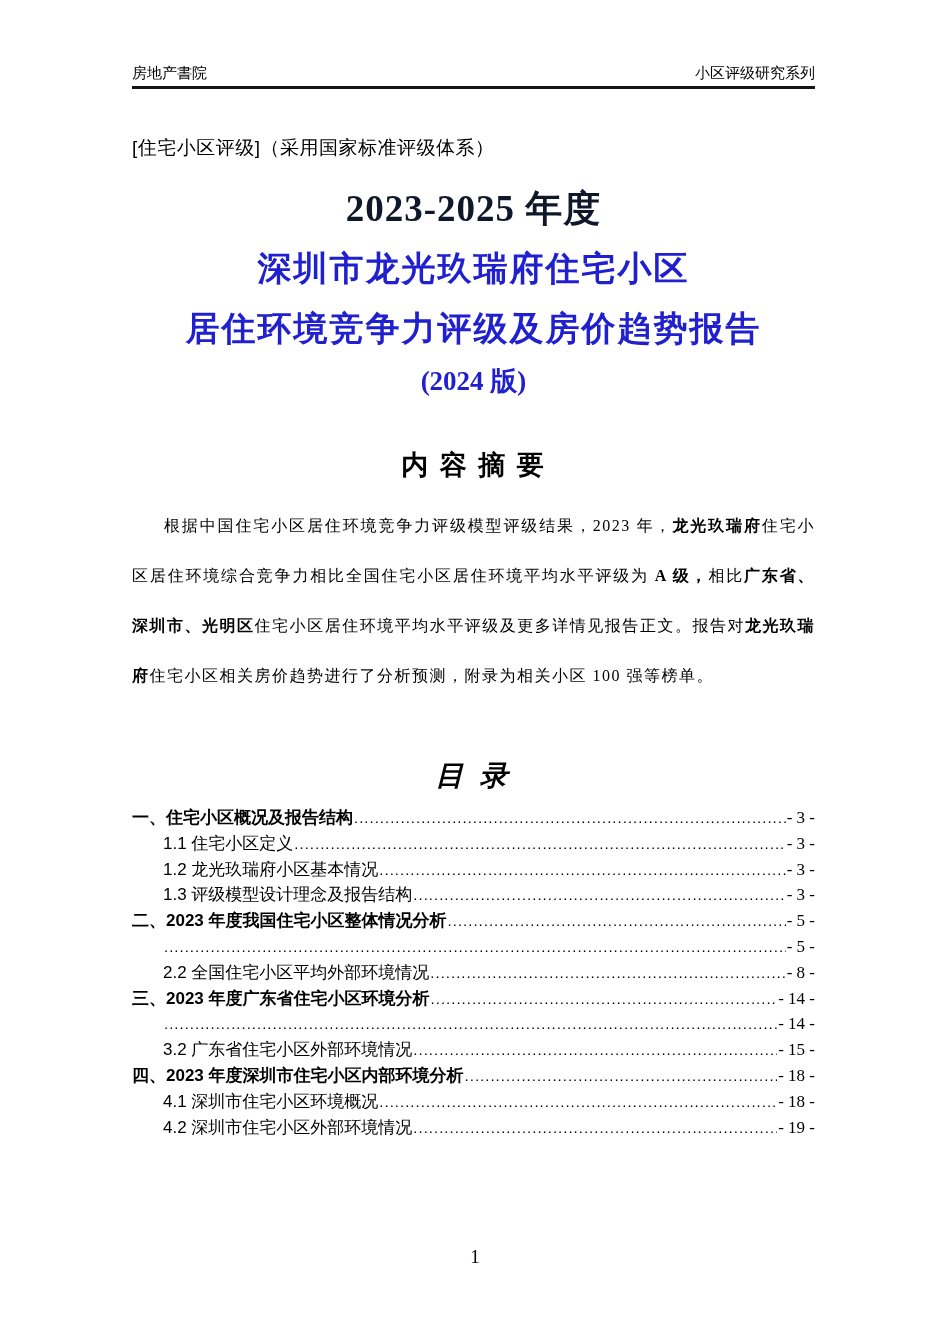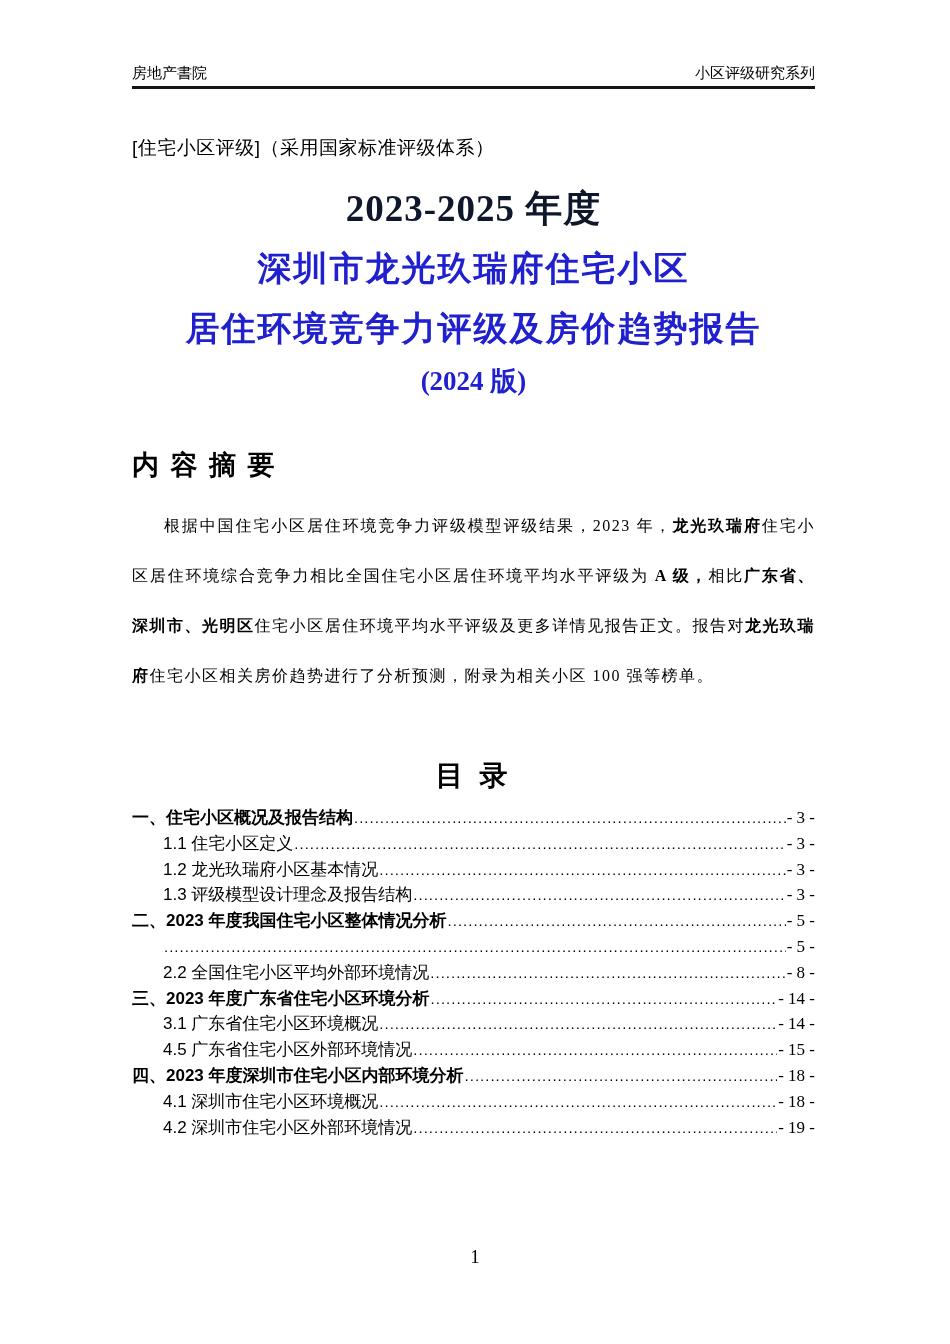--- a/index.html
+++ b/index.html
@@ -37,21 +37,21 @@
   .titles { text-align: center; }
   .doc-title { font-weight: bold; }
   .title-1 { margin-top: 26px; font-size: 37px; line-height: 44px; letter-spacing: 1px; }
   .title-2 { margin-top: 16px; font-size: 34px; line-height: 44px; letter-spacing: 2px; }
   .title-3 { margin-top: 16px; font-size: 34px; line-height: 44px; letter-spacing: 2px; }
   .title-4 { margin-top: 12px; font-size: 27px; line-height: 36px; }
 
   
   .abstract-heading {
     margin-top: 48px;
-    text-align: left;
+    text-align: center;
     font-family: "Liberation Sans", "DejaVu Sans", sans-serif;
     font-weight: bold;
     font-size: 27px;
     letter-spacing: 2px;
   }
   .abstract-paragraph {
     margin-top: 18px;
     font-size: 16px;
     line-height: 50px;
     text-align: justify;
@@ -61,20 +61,21 @@
   .abstract-paragraph b { letter-spacing: 1.5px; }
 
   
   .toc-heading {
     margin-top: 56px;
     text-align: center;
     font-family: "Liberation Sans", "DejaVu Sans", sans-serif;
     font-weight: bold;
     font-size: 28px;
     letter-spacing: 4px;
+    font-style: italic;
   }
   .toc-list {
     margin-top: 10px;
     font-family: "Liberation Sans", "DejaVu Sans", sans-serif;
     font-size: 17px;
   }
   .toc-row {
     display: flex;
     align-items: baseline;
     line-height: 25.8px;
@@ -163,26 +164,25 @@
           <span class="toc-title">2.2 全国住宅小区平均外部环境情况</span>
           <span class="toc-dots"></span>
           <span class="toc-page">- 8 -</span>
         </div>
         <div class="toc-row level-1">
           <span class="toc-title">三、2023 年度广东省住宅小区环境分析</span>
           <span class="toc-dots"></span>
           <span class="toc-page">- 14 -</span>
         </div>
         <div class="toc-row level-2">
-          <span class="toc-title">3.1 广东省住宅小区环境概况</span>
           <span class="toc-dots"></span>
           <span class="toc-page">- 14 -</span>
         </div>
         <div class="toc-row level-2">
-          <span class="toc-title">4.5 广东省住宅小区外部环境情况</span>
+          <span class="toc-title">3.2 广东省住宅小区外部环境情况</span>
           <span class="toc-dots"></span>
           <span class="toc-page">- 15 -</span>
         </div>
         <div class="toc-row level-1">
           <span class="toc-title">四、2023 年度深圳市住宅小区内部环境分析</span>
           <span class="toc-dots"></span>
           <span class="toc-page">- 18 -</span>
         </div>
         <div class="toc-row level-2">
           <span class="toc-title">4.1 深圳市住宅小区环境概况</span>

